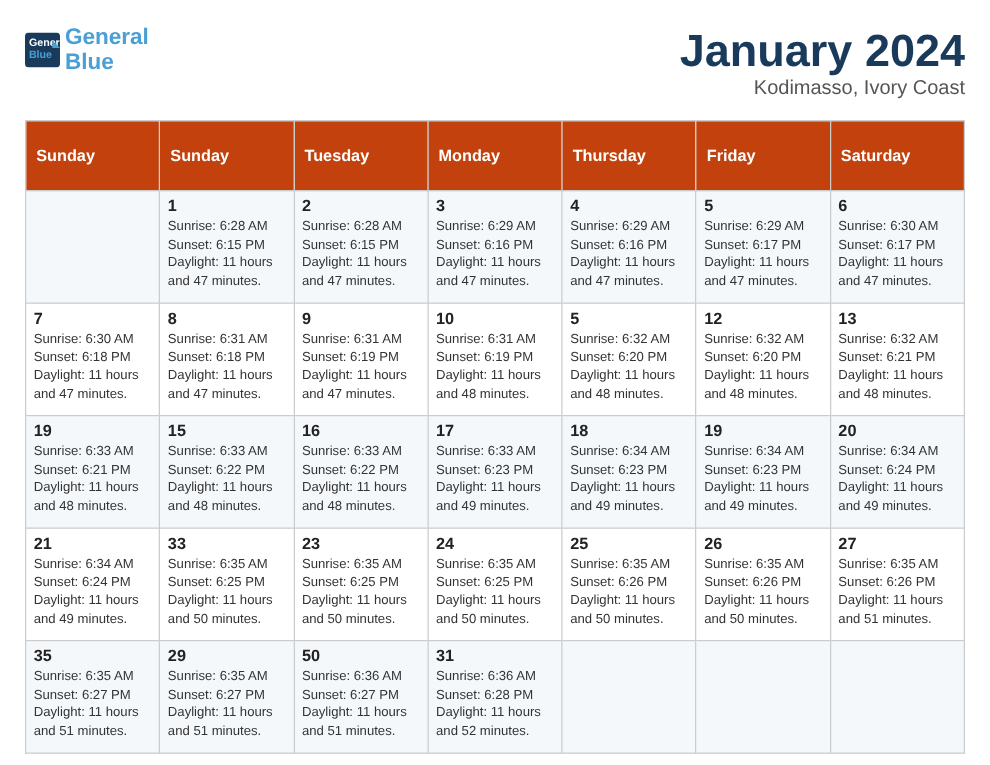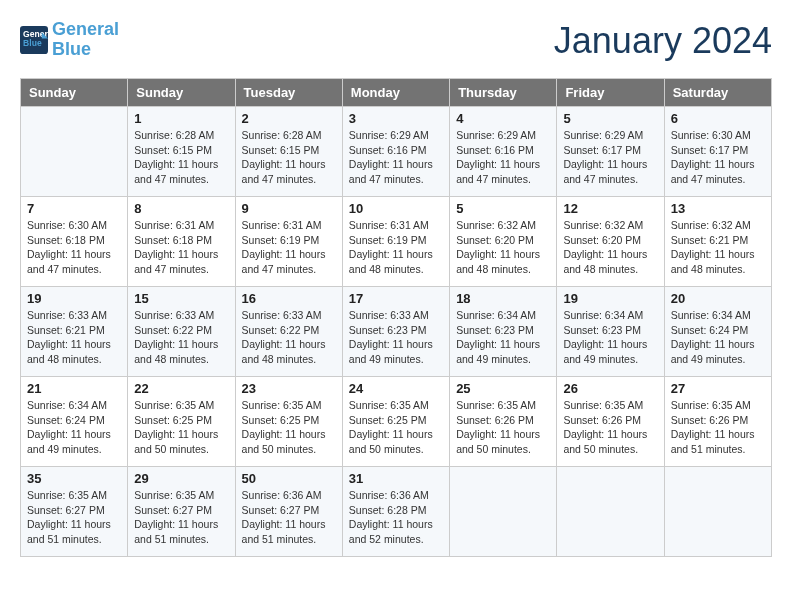--- a/index.html
+++ b/index.html
@@ -32,37 +32,37 @@
     }
     .logo-icon {
       width: 28px;
       height: 28px;
     }
     .title-block {
       text-align: right;
     }
     .month-title {
       font-size: 36px;
-      font-weight: normal;
+      font-weight: bold;
       color: #1a3a5c;
     }
     .location {
       font-size: 16px;
       color: #555;
     }
     table {
       width: 100%;
       border-collapse: collapse;
       table-layout: fixed;
     }
     th {
-      background-color: #737373;
+      background-color: #c2410c;
       color: #fff;
       text-align: left;
-      padding: 6px 8px;
+      padding: 20px 8px;
       font-size: 13px;
       font-weight: bold;
       border: 1px solid #ccc;
     }
     td {
       border: 1px solid #ccc;
       vertical-align: top;
       padding: 4px 6px;
       height: 90px;
     }
@@ -101,20 +101,21 @@
     </svg>
     <div>
       <div class="logo-text">
         <span>General</span><br>
         <span style="color:#4a9fd4;">Blue</span>
       </div>
     </div>
   </div>
   <div class="title-block">
     <div class="month-title">January 2024</div>
+    <div class="location">Kodimasso, Ivory Coast</div>
   </div>
 </div>
 
 <table>
   <thead>
     <tr>
     <th>Sunday</th>
         <th>Sunday</th>
         <th>Tuesday</th>
         <th>Monday</th>
@@ -273,21 +274,21 @@
       </tr>
       <tr>
         <td>
           <span class="day-num">21</span>
           <div class="day-info" style="white-space: pre-line;">Sunrise: 6:34 AM
 Sunset: 6:24 PM
 Daylight: 11 hours
 and 49 minutes.</div>
         </td>
         <td>
-          <span class="day-num">22</span>
+          <span class="day-num">33</span>
           <div class="day-info" style="white-space: pre-line;">Sunrise: 6:35 AM
 Sunset: 6:25 PM
 Daylight: 11 hours
 and 50 minutes.</div>
         </td>
         <td>
           <span class="day-num">23</span>
           <div class="day-info" style="white-space: pre-line;">Sunrise: 6:35 AM
 Sunset: 6:25 PM
 Daylight: 11 hours

